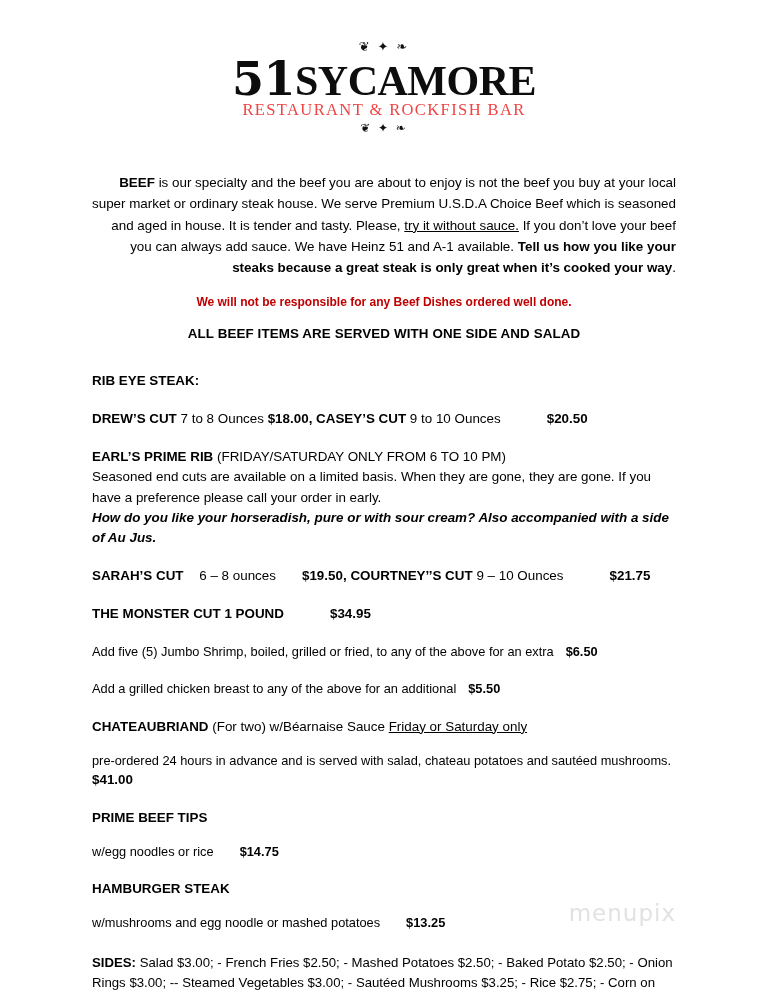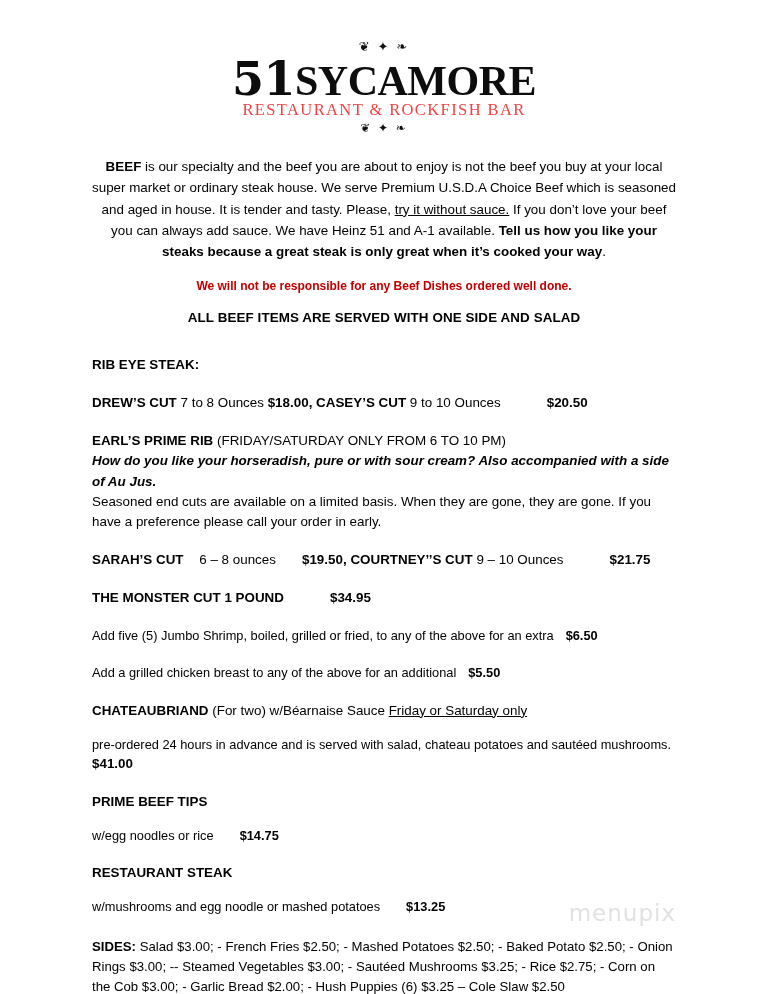--- a/index.html
+++ b/index.html
@@ -60,22 +60,22 @@
   }
   .logo-orn.bottom {
     margin-top: 2px;
     font-size: 12px;
   }
 
   
   .intro {
     font-size: 13.4px;
     line-height: 1.58;
-    text-align: center;
-    margin-top: 16px;
+    text-align: right;
+    margin-top: 32px;
     margin-bottom: 0;
   }
   .intro b { font-weight: bold; }
   .intro u { text-decoration: underline; }
 
   .warning {
     color: #c00000;
     font-weight: bold;
     font-size: 12px;
     text-align: center;
@@ -150,39 +150,39 @@
   <div class="served-with">ALL BEEF ITEMS ARE SERVED WITH ONE SIDE AND SALAD</div>
 
   <div class="menu">
 
     <div class="row heading">RIB EYE STEAK:</div>
 
     <div class="row gap-16"><span class="b">DREW’S CUT</span> <span>7 to 8 Ounces</span> <span class="b">$18.00</span><span class="b">,</span> <span class="b">CASEY’S CUT</span> <span>9 to 10 Ounces</span><span class="sp-lg"></span><span class="b">$20.50</span></div>
 
 
     <div class="row gap-16"><span class="b">EARL’S PRIME RIB</span> <span>(FRIDAY/SATURDAY ONLY FROM 6 TO 10 PM)</span></div>
+    <div class="row">Seasoned end cuts are available on a limited basis.  When they are gone, they are gone. If you have a preference please call your order in early.</div>
     <div class="row bi">How do you like your horseradish, pure or with sour cream?   Also accompanied with a side of Au Jus.</div>
-    <div class="row">Seasoned end cuts are available on a limited basis.  When they are gone, they are gone. If you have a preference please call your order in early.</div>
 
     <div class="row gap-16"><span class="b">SARAH’S CUT</span><span class="sp-sm"></span> <span>6 – 8 ounces</span><span class="sp-md"></span><span class="b">$19.50</span><span class="b">,</span> <span class="b">COURTNEY’’S CUT</span> <span>9 – 10 Ounces</span><span class="sp-lg"></span><span class="b">$21.75</span></div>
 
     <div class="row gap-16"><span class="b">THE MONSTER CUT 1 POUND</span><span class="sp-lg"></span><span class="b">$34.95</span></div>
 
     <div class="row small gap-16"><span>Add five (5) Jumbo Shrimp, boiled, grilled or fried, to any of the above for an extra</span><span class="sp-sm"></span><span class="b">$6.50</span></div>
 
     <div class="row small gap-16"><span>Add a grilled chicken breast to any of the above for an additional</span><span class="sp-sm"></span><span class="b">$5.50</span></div>
 
     <div class="row gap-16"><span class="b">CHATEAUBRIAND</span> <span>(For two) w/Béarnaise Sauce </span><u>Friday or Saturday only</u></div>
     <div class="row small gap-12">pre-ordered 24 hours in advance and is served with salad, chateau potatoes and sautéed mushrooms.</div>
     <div class="row b">$41.00</div>
 
     <div class="row gap-16 b">PRIME BEEF TIPS</div>
     <div class="row small gap-12"><span>w/egg noodles or rice</span><span class="sp-md"></span><span class="b">$14.75</span></div>
 
-    <div class="row gap-16 b">RESTAURANT STEAK</div>
+    <div class="row gap-16 b">HAMBURGER STEAK</div>
     <div class="row small gap-12"><span>w/mushrooms and egg noodle or mashed potatoes</span><span class="sp-md"></span><span class="b">$13.25</span></div>
 
     <div class="sides"><span class="b">SIDES:</span><span>  Salad $3.00; - French Fries $2.50; - Mashed Potatoes $2.50; - Baked Potato $2.50; - Onion Rings $3.00; -- Steamed Vegetables $3.00; - Sautéed Mushrooms $3.25; - Rice $2.75; - Corn on the Cob $3.00; -  Garlic Bread $2.00; - Hush Puppies (6) $3.25 – Cole Slaw $2.50</span></div>
 
   </div>
 
   <div class="watermark">menupix</div>
 
 </div>
 

